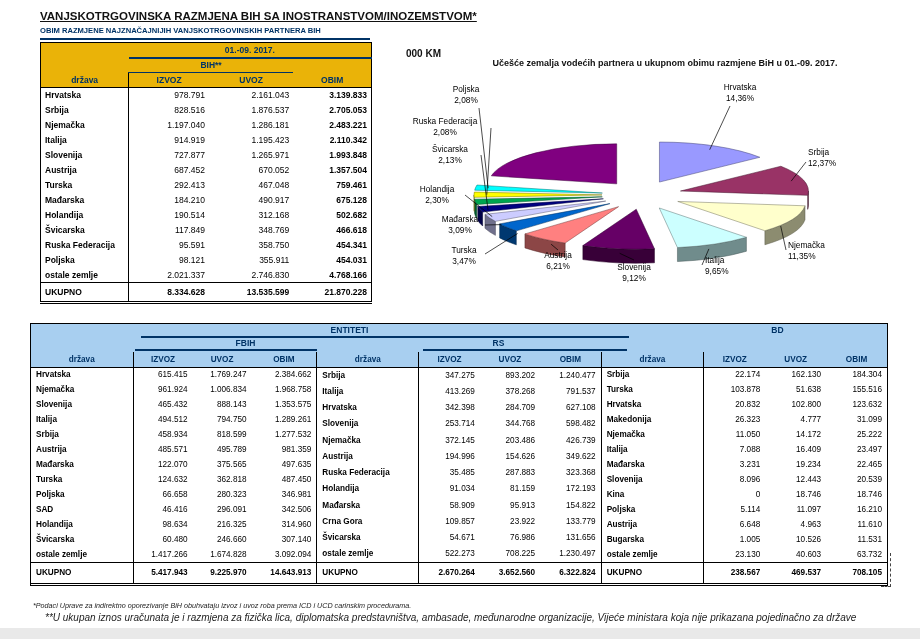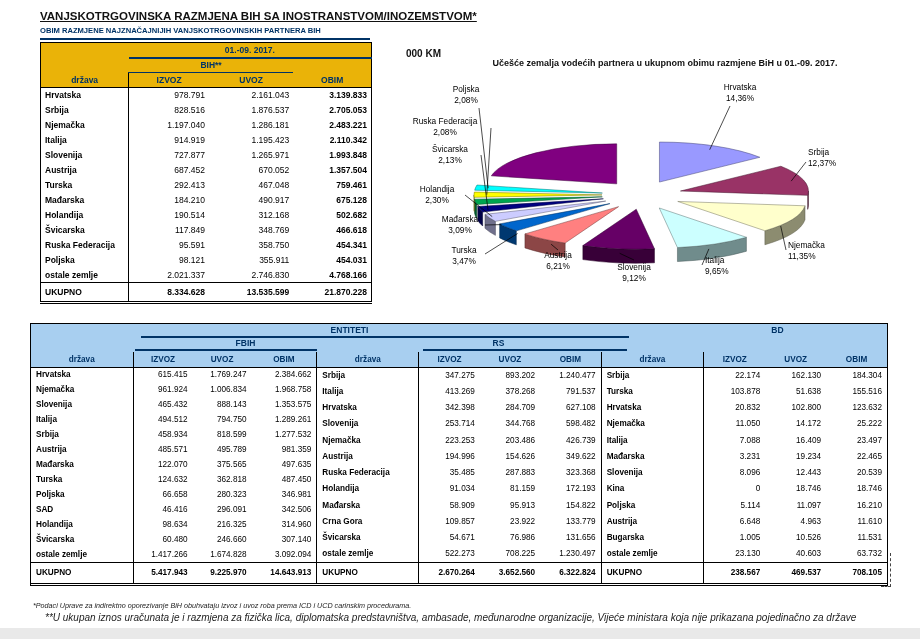--- a/index.html
+++ b/index.html
@@ -369,21 +369,21 @@
               <td class="num obim">627.108</td>
             </tr>
             <tr>
               <td>Slovenija</td>
               <td class="num vline">253.714</td>
               <td class="num">344.768</td>
               <td class="num obim">598.482</td>
             </tr>
             <tr>
               <td>Njemačka</td>
-              <td class="num vline">223.253</td>
+              <td class="num vline">372.145</td>
               <td class="num">203.486</td>
               <td class="num obim">426.739</td>
             </tr>
             <tr>
               <td>Austrija</td>
               <td class="num vline">194.996</td>
               <td class="num">154.626</td>
               <td class="num obim">349.622</td>
             </tr>
             <tr>
@@ -455,20 +455,26 @@
               <td class="num">51.638</td>
               <td class="num obim">155.516</td>
             </tr>
             <tr>
               <td>Hrvatska</td>
               <td class="num vline">20.832</td>
               <td class="num">102.800</td>
               <td class="num obim">123.632</td>
             </tr>
             <tr>
+              <td>Makedonija</td>
+              <td class="num vline">26.323</td>
+              <td class="num">4.777</td>
+              <td class="num obim">31.099</td>
+            </tr>
+            <tr>
               <td>Njemačka</td>
               <td class="num vline">11.050</td>
               <td class="num">14.172</td>
               <td class="num obim">25.222</td>
             </tr>
             <tr>
               <td>Italija</td>
               <td class="num vline">7.088</td>
               <td class="num">16.409</td>
               <td class="num obim">23.497</td>

